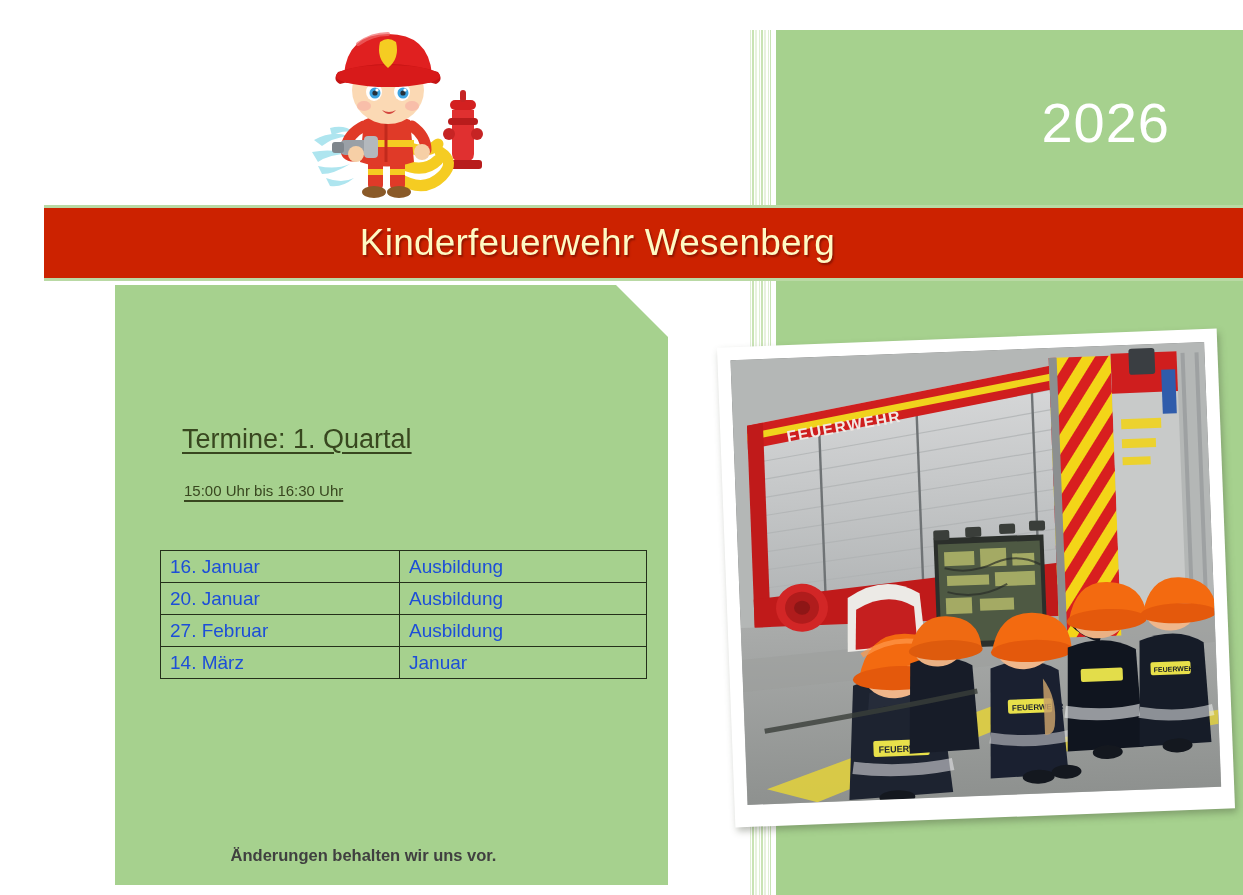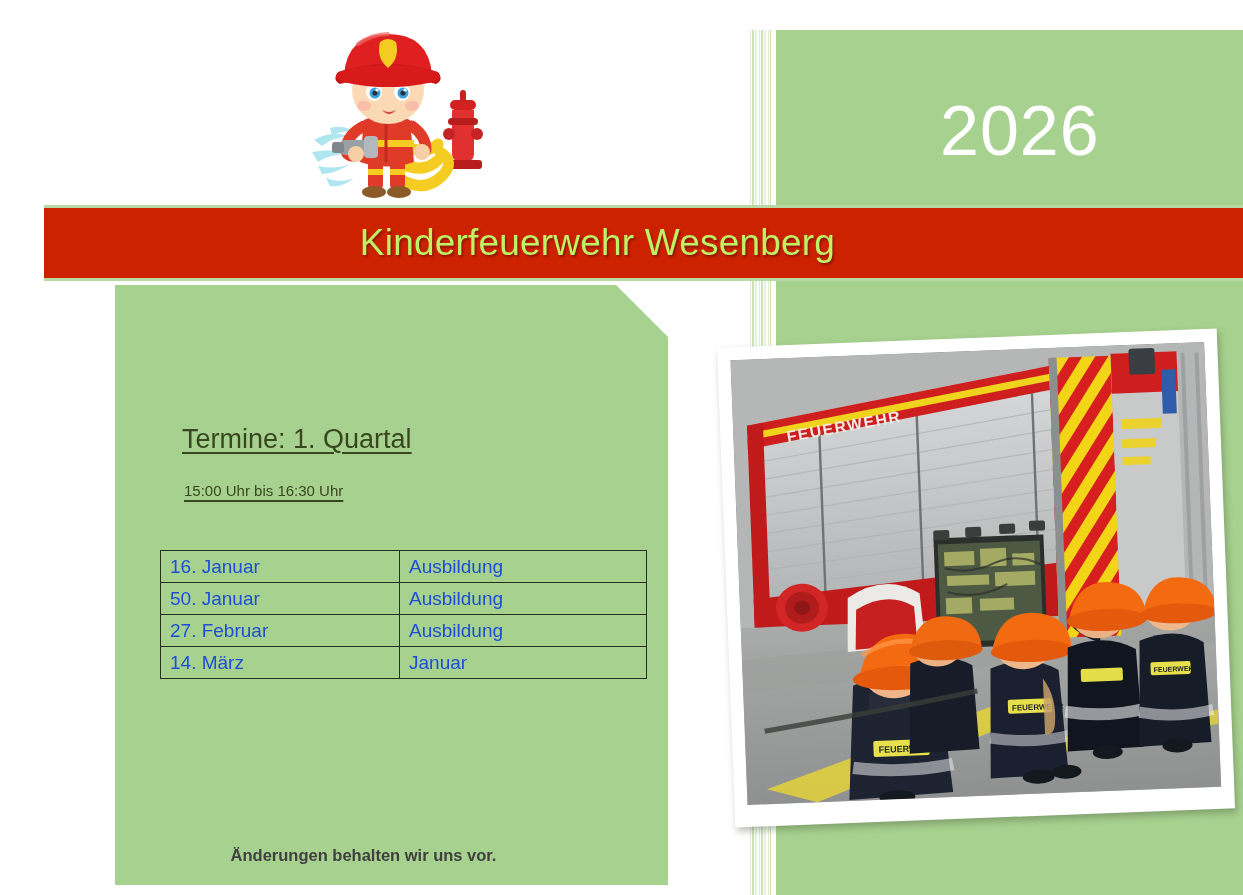--- a/index.html
+++ b/index.html
@@ -55,25 +55,25 @@
     top: 0;
     bottom: 0;
     width: 5px;
     background: #ffffff;
   }
 
   
   .year {
     position: absolute;
     left: 940px;
-    top: 92px;
+    top: 84px;
     width: 230px;
-    text-align: left;
+    text-align: right;
     color: #ffffff;
-    font-size: 70px;
+    font-size: 56px;
     line-height: 78px;
     font-weight: 400;
     letter-spacing: 1px;
     font-family: "Liberation Sans", sans-serif;
   }
 
   
   .mascot {
     position: absolute;
     left: 302px;
@@ -99,21 +99,21 @@
     position: absolute;
     left: 44px;
     width: 1199px;
     height: 3px;
     background: #b9d9a4;
   }
   .banner-edge-top { top: 205px; }
   .banner-edge-bottom { top: 278px; }
 
   .banner-title {
-    color: #bef264;
+    color: #fef9c3;
     font-size: 37px;
     line-height: 44px;
     font-weight: 400;
     letter-spacing: 0.2px;
     text-shadow: 1.5px 1.5px 2px rgba(90,10,0,.55);
     white-space: nowrap;
     transform: translateX(-46px);
   }
 
   
@@ -320,21 +320,21 @@
       <div class="heading-main">Termine: 1. Quartal</div>
       <div class="heading-sub">15:00 Uhr bis 16:30 Uhr</div>
 
       <table class="dates-table">
         <tbody>
           <tr>
             <td class="col-date">16. Januar</td>
             <td class="col-activity">Ausbildung</td>
           </tr>
           <tr>
-            <td class="col-date">50. Januar</td>
+            <td class="col-date">20. Januar</td>
             <td class="col-activity">Ausbildung</td>
           </tr>
           <tr>
             <td class="col-date">27. Februar</td>
             <td class="col-activity">Ausbildung</td>
           </tr>
           <tr>
             <td class="col-date">14. März</td>
             <td class="col-activity">Januar</td>
           </tr>

